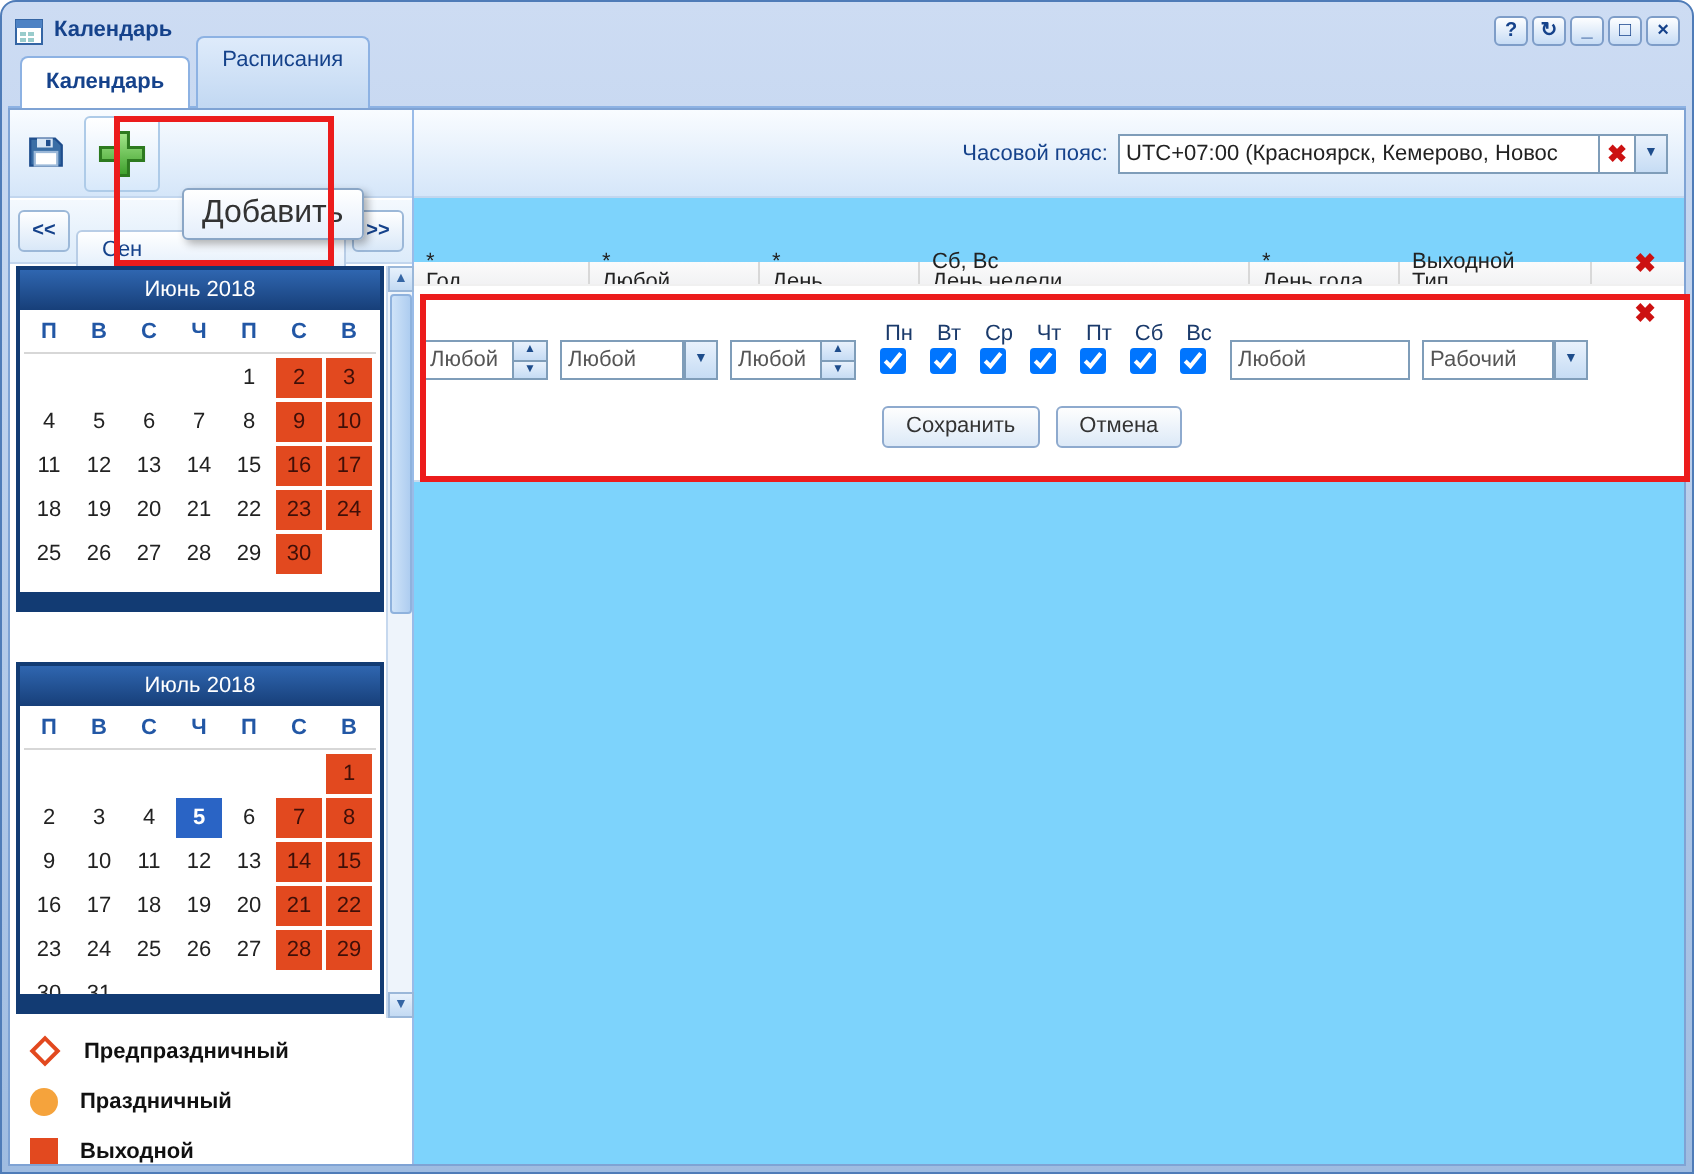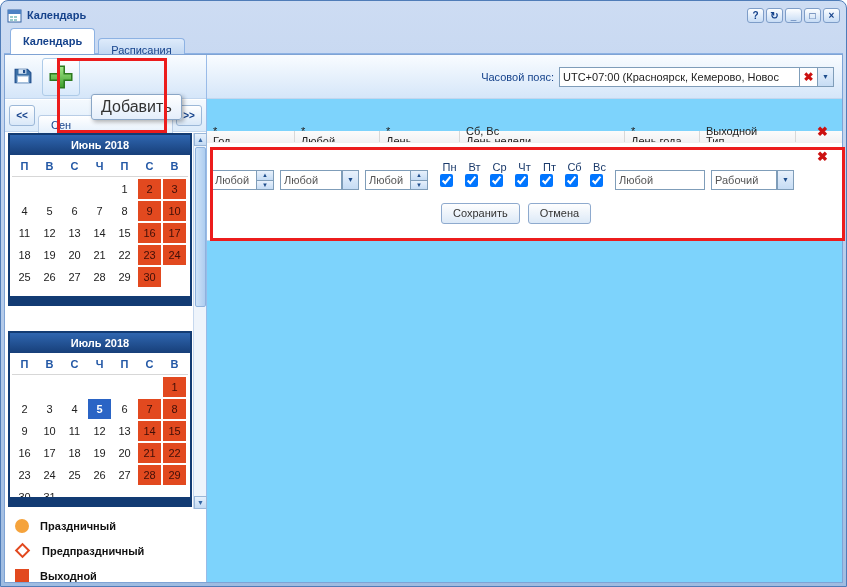--- a/index.html
+++ b/index.html
@@ -4,39 +4,39 @@
 <style>
 *{margin:0;padding:0;box-sizing:border-box;font-family:"Liberation Sans",sans-serif;}
 html,body{width:847px;height:587px;overflow:hidden;background:#fff;}
 .window{position:relative;width:847px;height:587px;background:linear-gradient(#cddcf3,#9fbce1);border:1px solid #4f7cb8;border-radius:8px 8px 0 0;padding:3px;}
 .titlebar{height:22px;display:flex;align-items:center;gap:5px;padding:0 3px;}
 .title-text{font-size:11px;font-weight:bold;color:#15428b;flex:1;}
 .win-controls{display:flex;gap:2px;}
 .winbtn{width:17px;height:15px;border:1px solid #7e9dc8;border-radius:3px;background:linear-gradient(#fdfeff,#c7dcf5);color:#15428b;font-size:10px;font-weight:bold;text-align:center;line-height:13px;cursor:pointer;}
 .tabbar{height:28px;display:flex;align-items:flex-end;padding-left:6px;gap:3px;position:relative;}
 .tabbar::after{content:"";position:absolute;left:0;right:0;bottom:0;height:1px;background:#8db2e3;}
-.tab{height:16px;padding:0 12px;line-height:22px;font-size:11px;color:#15428b;border:1px solid #8db2e3;border-bottom:none;border-radius:4px 4px 0 0;background:linear-gradient(#deebfb,#c2d8f2);z-index:1;cursor:pointer;}
+.tab{height:36px;padding:0 12px;line-height:22px;font-size:11px;color:#15428b;border:1px solid #8db2e3;border-bottom:none;border-radius:4px 4px 0 0;background:linear-gradient(#deebfb,#c2d8f2);z-index:1;cursor:pointer;}
 .tab.active{background:#fff;font-weight:bold;height:26px;line-height:25px;z-index:2;}
 .main{position:relative;height:529px;background:#fff;border:1px solid #7fa3d4;display:flex;overflow:hidden;}
 .left-panel{position:relative;width:202px;border-right:1px solid #99bbe8;background:#fff;flex:0 0 202px;}
 .right-panel{position:relative;flex:1;background:#7dd3fc;}
 
 .left-toolbar{position:absolute;top:0;left:0;right:0;height:44px;background:linear-gradient(#f9fcff,#d5e6f9);border-bottom:1px solid #c2d6ee;display:flex;align-items:flex-start;gap:5px;padding:3px 4px;}
 .tool-btn{border:1px solid transparent;border-radius:3px;display:flex;align-items:center;justify-content:center;cursor:pointer;background:transparent;}
 .save-btn{width:28px;height:28px;margin-top:4px;}
 .add-btn{width:38px;height:38px;border:1px solid #aecbe8;background:linear-gradient(#ffffff,#d8e9fb);}
 .tooltip{position:absolute;top:39px;left:86px;z-index:30;background:linear-gradient(#ffffff,#e4eefb);border:1px solid #8aa6c6;border-radius:3px;padding:3px 9px;font-size:16px;color:#333;box-shadow:2px 2px 4px rgba(0,0,0,.3);white-space:nowrap;}
 .nav-bar{position:absolute;top:45px;left:0;right:0;height:32px;background:linear-gradient(#f4f9fe,#dcebfa);border-bottom:1px solid #c2d6ee;display:flex;align-items:center;padding:4px;gap:3px;}
 .nav-btn{min-width:26px;height:21px;border:1px solid #9cb8d8;border-radius:3px;background:linear-gradient(#ffffff,#d9e8f8);color:#15428b;font-size:10px;font-weight:bold;text-align:center;line-height:19px;cursor:pointer;}
 .nav-month{flex:1;height:21px;border:1px solid #b8cde6;border-radius:3px;background:linear-gradient(#ffffff,#e2eefb);color:#15428b;font-size:11px;line-height:19px;padding-left:12px;cursor:pointer;overflow:hidden;white-space:nowrap;margin-top:20px;}
 
 .cal{position:absolute;left:3px;width:184px;border:2px solid #123b73;border-bottom:10px solid #123b73;background:#fff;overflow:hidden;}
 #cal0{top:78px;height:173px;}
 #cal1{top:276px;height:176px;}
-.cal-title{height:20px;background:linear-gradient(#2f66b0,#173f79);color:#fff;font-size:11px;font-weight:bold;text-align:center;line-height:20px;}
+.cal-title{height:20px;background:linear-gradient(#2f66b0,#173f79);color:#fff;font-size:11px;font-weight:normal;text-align:center;line-height:20px;}
 .cal-grid{padding:1px 2px 0;}
 .cal-row{display:flex;}
 .cal-hrow{display:flex;border-bottom:1px solid #d7d7d7;margin-bottom:1px;}
 .cal-hcell{width:25px;height:20px;text-align:center;line-height:20px;font-size:11px;font-weight:bold;color:#2257a5;}
 .cal-cell{width:25px;height:22px;text-align:center;line-height:22px;font-size:11px;color:#222;cursor:pointer;}
 .cal-cell.weekend{background-color:#e2491f;background-clip:content-box;padding:1px;line-height:20px;color:#3f0f08;}
 .cal-cell.selected{background-color:#2a64c5;background-clip:content-box;padding:1px;line-height:20px;color:#fff;font-weight:bold;}
 
 .v-scrollbar{position:absolute;top:78px;right:0;width:13px;height:376px;background:#eef4fb;border-left:1px solid #c6d8ee;z-index:5;}
 .sb-btn{position:absolute;left:0;width:13px;height:13px;background:linear-gradient(#e7f1fc,#c3daf3);border:1px solid #9ab7d9;color:#3465a4;font-size:7px;text-align:center;line-height:11px;cursor:pointer;}
@@ -282,26 +282,26 @@
       </div>
 
       <div class="v-scrollbar">
         <div class="sb-btn sb-up">▲</div>
         <div class="sb-thumb"></div>
         <div class="sb-btn sb-down">▼</div>
       </div>
 
       <div class="legend">
           <div class="legend-item">
+            <div class="shape diamond"></div>
+            <div class="legend-label">Предпраздничный</div>
+          </div>
+          <div class="legend-item">
             <div class="shape circle"></div>
             <div class="legend-label">Праздничный</div>
-          </div>
-          <div class="legend-item">
-            <div class="shape diamond"></div>
-            <div class="legend-label">Предпраздничный</div>
           </div>
           <div class="legend-item">
             <div class="shape square"></div>
             <div class="legend-label">Выходной</div>
           </div>
         </div>
     </div>
 
     <div class="right-panel">
       <div class="tz-toolbar">

